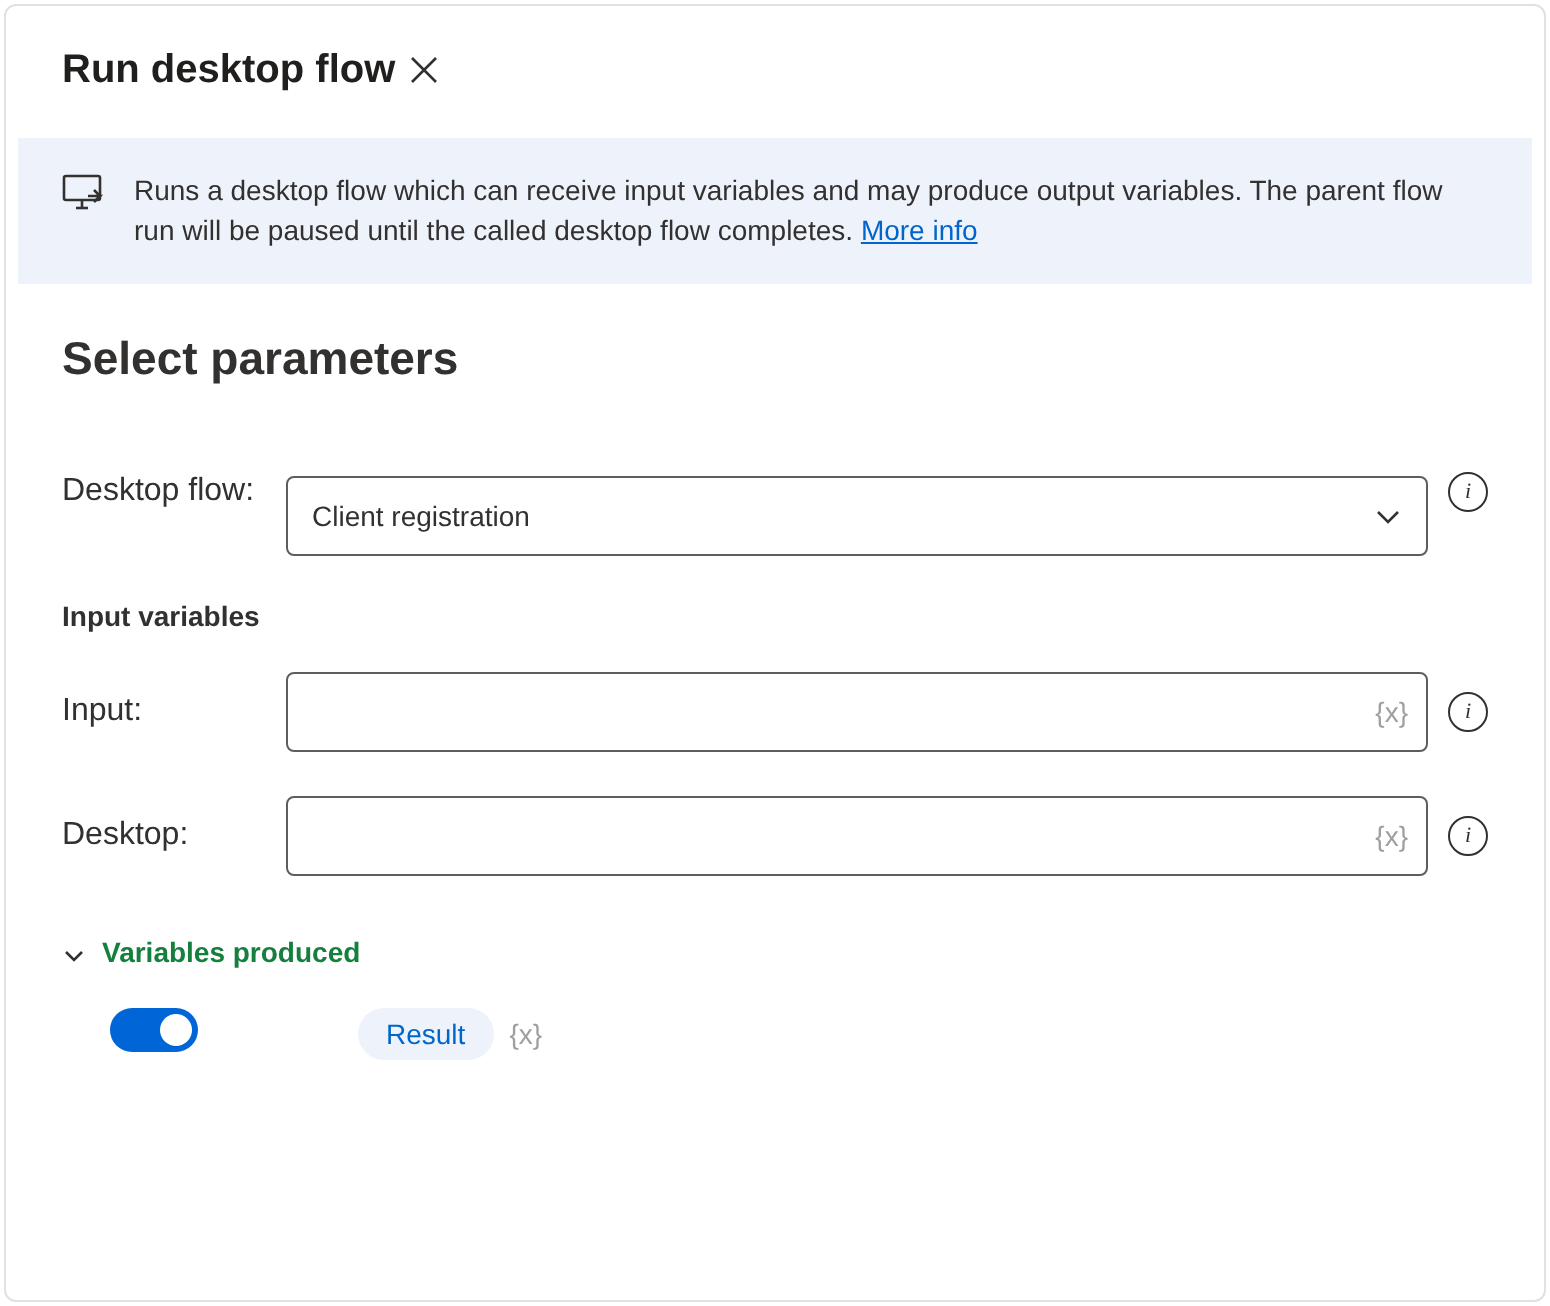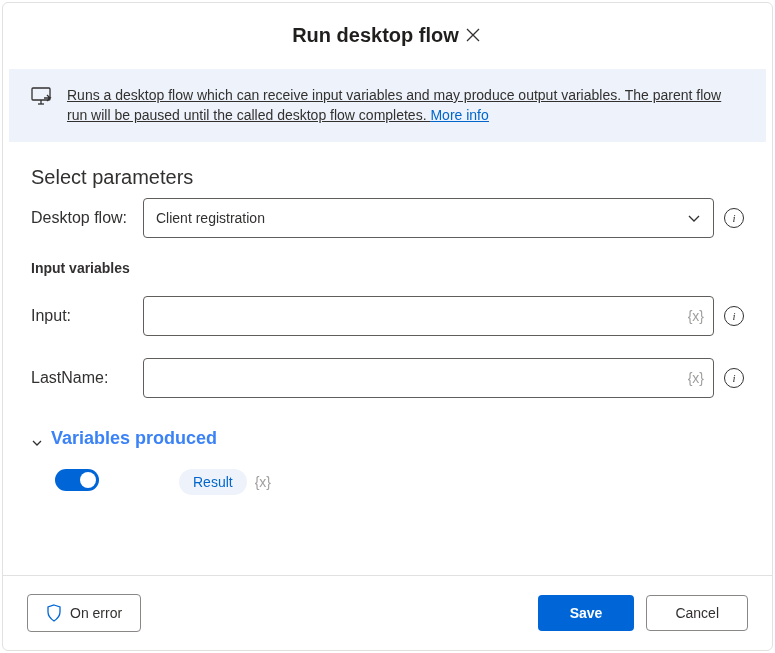--- a/index.html
+++ b/index.html
@@ -22,21 +22,21 @@
       height: 649px;
       margin: 2px;
       position: relative;
       display: flex;
       flex-direction: column;
       background: #fff;
     }
     .header {
       display: flex;
       align-items: center;
-      justify-content: center;
+      justify-content: flex-start;
       padding: 18px 24px 12px 28px;
     }
     .title {
       font-size: 20px;
       font-weight: 600;
       color: #201f1e;
     }
     .close-btn {
       background: none;
       border: none;
@@ -47,45 +47,44 @@
       align-items: center;
       justify-content: center;
     }
     .info-banner {
       background: #eef3fb;
       margin: 8px 6px 0 6px;
       padding: 16px 22px 16px 22px;
       display: flex;
       gap: 14px;
       align-items: flex-start;
-      text-decoration: underline;
     }
     .banner-icon {
       flex-shrink: 0;
       margin-top: 2px;
     }
     .banner-text {
       font-size: 14px;
       line-height: 1.45;
       color: #323130;
     }
     .banner-text a {
       color: #0066cc;
       text-decoration: underline;
     }
     .content {
       padding: 24px 28px 10px 28px;
       flex: 1;
       overflow-y: auto;
     }
     .section-title {
-      font-size: 20px;
-      font-weight: 400;
-      color: #323130;
-      margin-bottom: 9px;
+      font-size: 23px;
+      font-weight: 700;
+      color: #323130;
+      margin-bottom: 22px;
     }
     .form-row {
       display: flex;
       align-items: center;
       gap: 12px;
       margin-bottom: 22px;
     }
     .form-label {
       width: 100px;
       font-size: 16px;
@@ -103,20 +102,21 @@
       border: 1px solid #605e5c;
       border-radius: 4px;
       height: 40px;
       padding: 0 12px;
       display: flex;
       align-items: center;
       justify-content: space-between;
       font-size: 14px;
       background: #fff;
       cursor: pointer;
+      margin-top: 23px;
     }
     .input-container {
       flex: 1;
       position: relative;
     }
     .input-container input {
       width: 100%;
       border: 1px solid #605e5c;
       border-radius: 4px;
       height: 40px;
@@ -153,23 +153,23 @@
       font-size: 14px;
       font-weight: 700;
       color: #323130;
       margin-bottom: 20px;
       margin-top: 4px;
     }
     .vars-produced-header {
       display: flex;
       align-items: flex-end;
       gap: 8px;
-      font-size: 18px;
+      font-size: 14px;
       font-weight: 600;
-      color: #3b82f6;
+      color: #15803d;
       margin-top: 30px;
       margin-bottom: 20px;
       cursor: pointer;
     }
     .chevron-down {
       display: inline-flex;
     }
     .toggle-row {
       display: flex;
       gap: 80px;
@@ -306,21 +306,21 @@
       <div class="form-input-wrap">
         <div class="input-container">
           <input type="text" value="" style="">
           <span class="var-icon">{x}</span>
         </div>
         <span class="info-icon">i</span>
       </div>
     </div>
 
     <div class="form-row">
-      <div class="form-label">LastName:</div>
+      <div class="form-label">Desktop:</div>
       <div class="form-input-wrap">
         <div class="input-container">
           <input type="text" value="" style="">
           <span class="var-icon">{x}</span>
         </div>
         <span class="info-icon">i</span>
       </div>
     </div>
 
     <div class="vars-produced-header">
@@ -335,26 +335,14 @@
     <div class="toggle-row">
       <div class="toggle"></div>
       <div class="result-group">
         <span class="result-pill">Result</span>
         <span class="var-gray">{x}</span>
       </div>
     </div>
 
   </div>
 
-  <div class="footer">
-    <button class="on-error-btn">
-      <svg width="16" height="18" viewBox="0 0 16 18">
-        <path d="M8 1 L14 3 V8 C14 12 11 15 8 17 C5 15 2 12 2 8 V3 Z" stroke="#0066d8" stroke-width="1.3" fill="none"></path>
-      </svg>
-      <span>On error</span>
-    </button>
-    <div class="footer-right">
-      <button class="save-btn">Save</button>
-      <button class="cancel-btn">Cancel</button>
-    </div>
-  </div>
 
 </div>
 
 </body></html>

